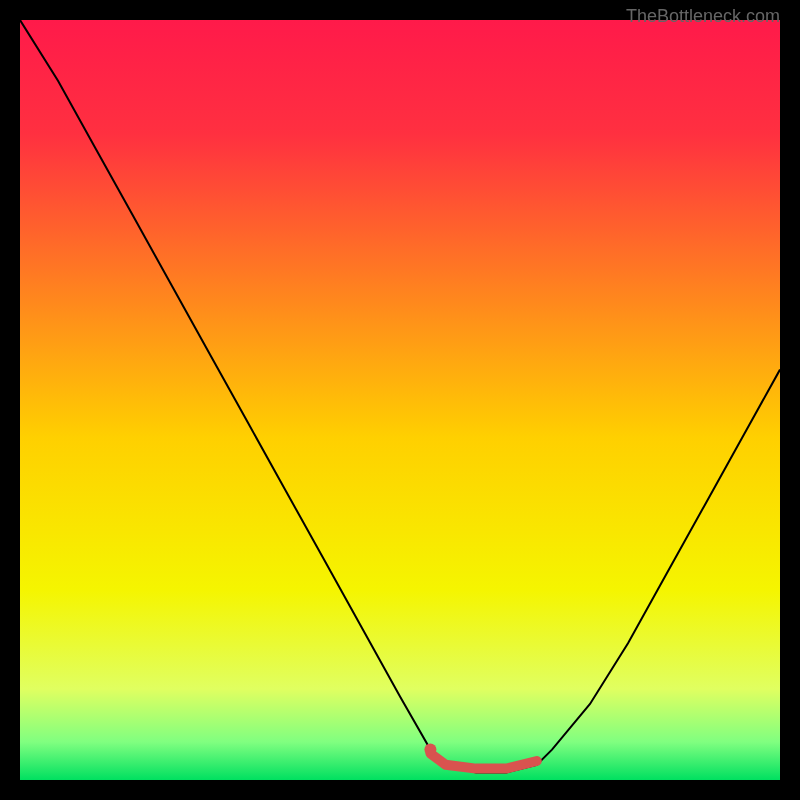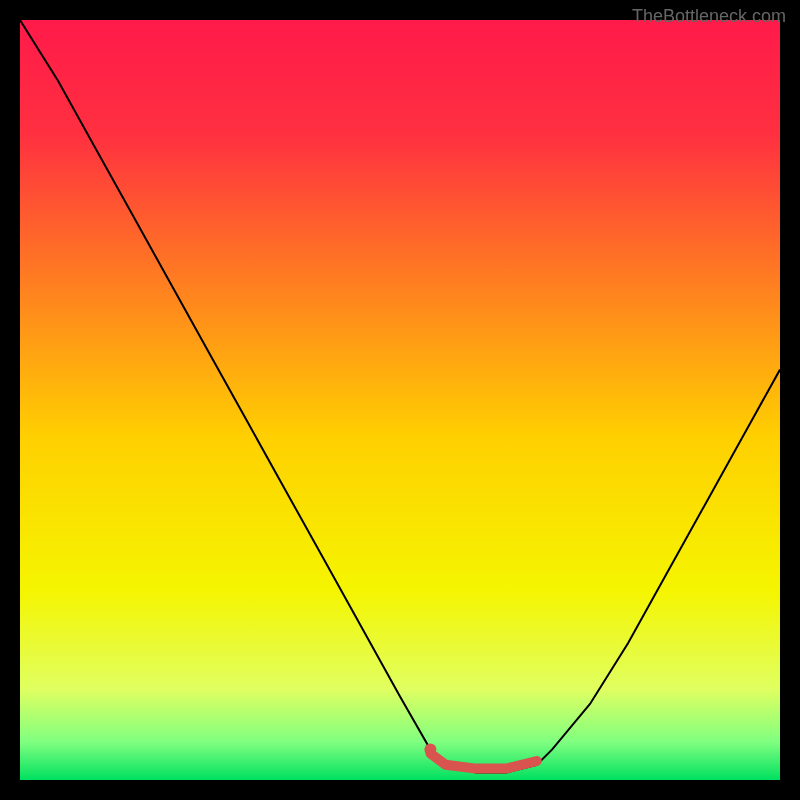--- a/index.html
+++ b/index.html
@@ -1,17 +1,17 @@
 <!DOCTYPE html>
 <html><head>
 <meta charset="utf-8">
 <style>
   * { margin: 0; padding: 0; box-sizing: border-box; }
   body { width: 800px; height: 800px; background: #000; position: relative; font-family: Arial, sans-serif; }
-  .watermark { position: absolute; top: 6px; right: 14px; color: #666; font-size: 18px; z-index: 10; }
+  .watermark { position: absolute; top: 6px; right: 20px; color: #666; font-size: 18px; z-index: 10; }
   .chart-area { position: absolute; left: 20px; top: 20px; width: 760px; height: 760px; }
   svg { display: block; }
 </style>
 </head>
 <body>
 
 <div class="watermark">TheBottleneck.com</div>
 
 <div class="chart-area">
   <svg width="760" height="760" viewBox="0 0 760 760">

